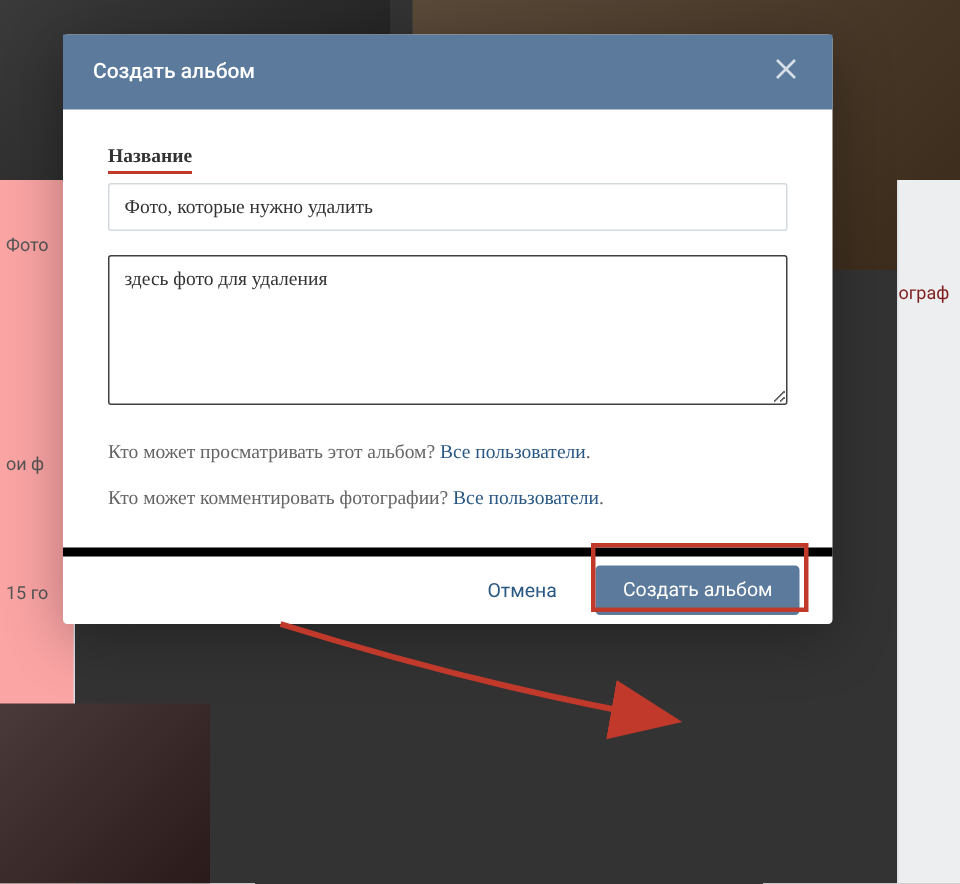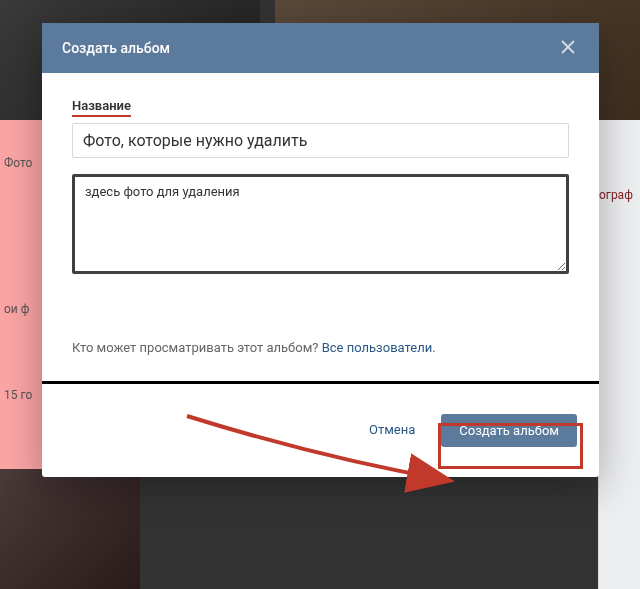--- a/index.html
+++ b/index.html
@@ -55,21 +55,21 @@
       left: 0;
       bottom: 0;
       width: 140px;
       height: 120px;
       background: linear-gradient(135deg, #4a3a3a, #2a1a1a);
     }
     .modal {
       position: absolute;
       left: 42px;
       top: 23px;
-      width: 557px;
+      width: 513px;
       background: #fff;
       box-shadow: 0 10px 40px rgba(0,0,0,0.3);
       border-radius: 3px;
       overflow: visible;
     }
     .modal-header {
       background: #5b7a9c;
       color: #fff;
       padding: 14px 20px;
       display: flex;
@@ -80,20 +80,21 @@
     }
     .close-btn {
       cursor: pointer;
       font-size: 18px;
       line-height: 1;
       padding: 2px 4px;
       color: #d6dee6;
     }
     .modal-body {
       padding: 22px 30px 12px 30px;
+      font-family: Liberation Serif, serif;
     }
     .form-label {
       display: inline-block;
       font-size: 13px;
       color: #333;
       font-weight: 600;
       margin-bottom: 8px;
       position: relative;
       padding-bottom: 2px;
     }
@@ -103,55 +104,54 @@
       left: 0;
       bottom: -2px;
       width: 100%;
       height: 2px;
       background: #c0392b;
     }
     .form-input {
       width: 100%;
       border: 1px solid #d3d9de;
       padding: 7px 10px;
-      font-size: 16px;
+      font-size: 13px;
       color: #333;
       border-radius: 2px;
       margin-bottom: 16px;
       font-family: inherit;
     }
     .form-textarea {
       width: 100%;
-      border: 3px solid #404040;
+      border: 1px solid #404040;
       padding: 7px 10px;
       font-size: 13px;
       color: #333;
       border-radius: 2px;
       height: 100px;
       resize: both;
       font-family: inherit;
       margin-bottom: 16px;
     }
     .privacy-row {
       font-size: 13px;
       color: #656565;
       margin-bottom: 10px;
       line-height: 1.6;
-      margin-top: 44px;
     }
     .privacy-link {
       color: #2a5885;
       cursor: pointer;
     }
     .modal-footer {
-      border-top: 3px solid #000000;
-      padding: 30px 22px;
+      border-top: 6px solid #000000;
+      padding: 6px 22px;
       display: flex;
       justify-content: flex-end;
-      align-items: flex-start;
+      align-items: flex-end;
       gap: 14px;
     }
     .btn-cancel {
       color: #2a5885;
       font-size: 13px;
       background: none;
       border: none;
       cursor: pointer;
       padding: 8px 12px;
       font-family: inherit;
@@ -215,20 +215,23 @@
     <div>
       <span class="form-label underlined">Название</span>
     </div>
     <input type="text" class="form-input" value="Фото, которые нужно удалить" style="">
 
     <textarea class="form-textarea" style="">здесь фото для удаления</textarea>
 
     <div class="privacy-row">
       <span>Кто может просматривать этот альбом? </span><span class="privacy-link">Все пользователи</span><span>.</span>
     </div>
+    <div class="privacy-row">
+      <span>Кто может комментировать фотографии? </span><span class="privacy-link">Все пользователи</span><span>.</span>
+    </div>
   </div>
 
   <div class="modal-footer">
     <button class="btn-cancel">Отмена</button>
     <button class="btn-primary">Создать альбом</button>
   </div>
 
   <div class="annotation-box footer-btn"></div>
 
   <svg class="arrow-svg" width="555" height="530" style="left:0; top:0;">

